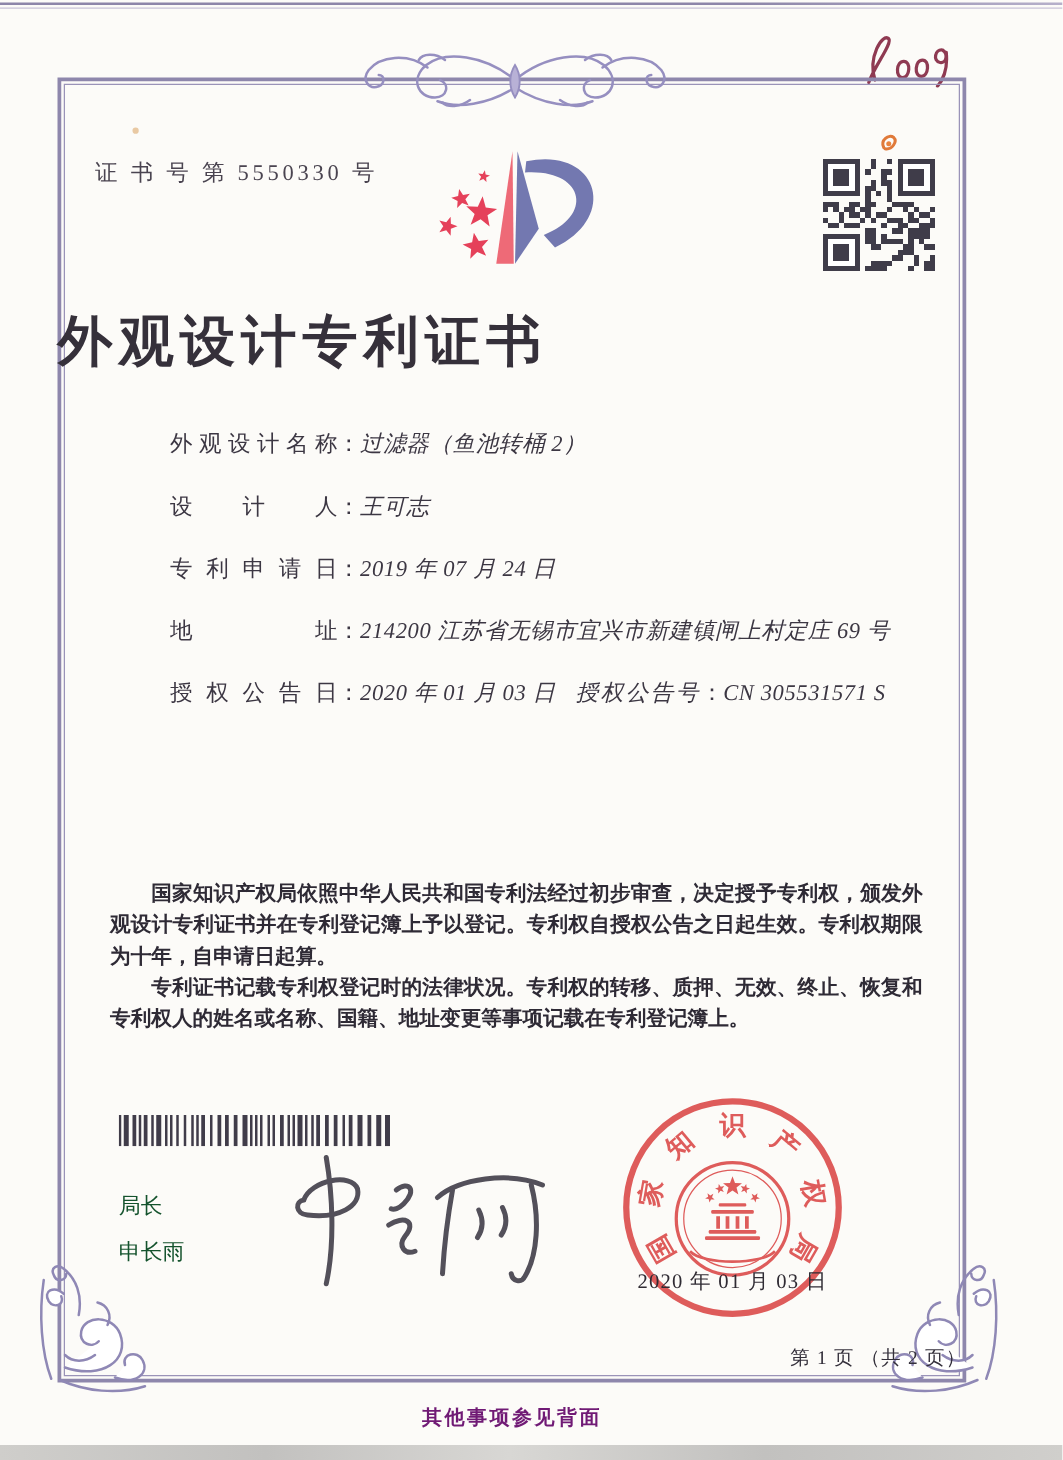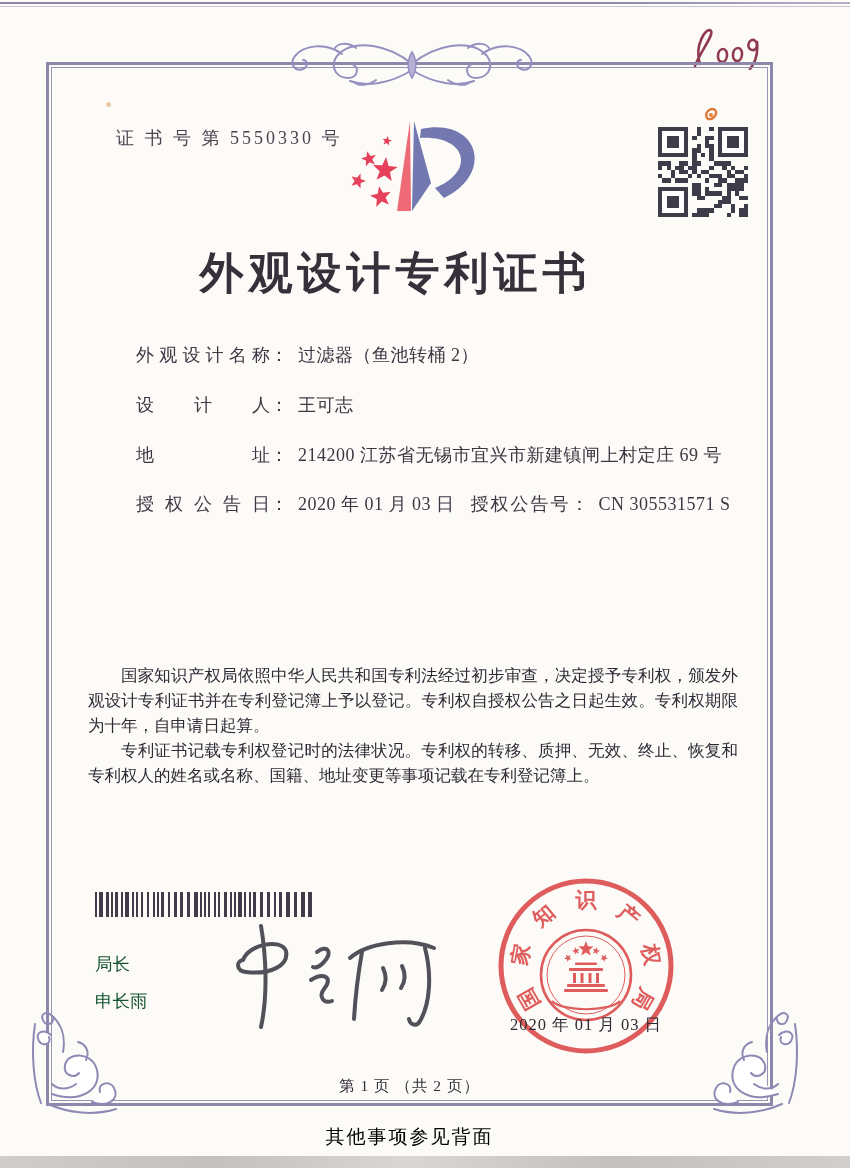--- a/index.html
+++ b/index.html
@@ -20,56 +20,56 @@
     border:3px solid #8e87ac;}
   .cert-frame::after{content:"";position:absolute;inset:2px;border:1px solid #9a93b8;}
   
   .ornament-top{left:286px;top:34px;width:252px;height:58px;}
   .flourish{width:96px;height:112px;}
   .flourish-br{left:706px;top:1006px;}
   .flourish-bl{left:28px;top:1006px;transform:scaleX(-1);}
   
   .handwriting{left:690px;top:22px;width:72px;height:48px;}
   
-  .cert-number{left:76px;top:126px;font-size:18px;letter-spacing:3px;color:#4a4450;margin-left:40px;}
+  .cert-number{left:76px;top:126px;font-size:18px;letter-spacing:3px;color:#4a4450;}
   .logo{left:336px;top:110px;width:190px;height:128px;}
   .qr{left:658px;top:127px;width:90px;height:90px;}
   .qr-mark{left:702px;top:106px;width:18px;height:18px;}
   .speck{left:106px;top:102px;width:5px;height:5px;border-radius:50%;background:#d9a05c;opacity:.55;}
   
-  .title{left:46px;top:244px;width:699px;text-align:center;
+  .title{left:46px;top:244px;width:699px;
     font-size:44px;font-weight:bold;letter-spacing:5px;color:#35303a;}
   
   .fields{left:88px;top:343px;width:660px;}
   .field-row{height:49.8px;font-size:18px;color:#3c3743;white-space:nowrap;}
   .field-label{display:inline-block;width:134px;text-align:justify;text-align-last:justify;vertical-align:top;margin-left:48px;}
   .field-colon{display:inline-block;}
-  .field-value{display:inline-block;margin-left:10px;letter-spacing:.5px;}
+  .field-value{display:inline-block;letter-spacing:.5px;font-style:italic;}
   .field-group2{display:inline-block;margin-left:16px;}
-  .field-label2{display:inline-block;letter-spacing:2px;}
-  
-  .body-text{left:88px;top:663px;width:650px;font-size:16.5px;line-height:25px;
-    text-align:justify;color:#2e2a35;}
+  .field-label2{display:inline-block;letter-spacing:2px;font-style:italic;}
+  
+  .body-text{left:88px;top:702px;width:650px;font-size:16.5px;line-height:25px;
+    text-align:justify;color:#2e2a35;font-weight:bold;}
   .body-text p{margin:0;text-indent:2em;}
   
   .barcode{left:95px;top:892px;width:218px;height:25px;}
   
   .director{left:95px;top:946px;font-family:"Liberation Sans","DejaVu Sans",sans-serif;
     font-size:17.5px;line-height:37px;color:#14532d;font-weight:500;}
   
   .signature{left:215px;top:920px;width:232px;height:112px;}
   
   .seal{left:496px;top:876px;width:180px;height:180px;mix-blend-mode:multiply;opacity:.95;}
   .seal-date{left:496px;top:1014px;width:180px;text-align:center;font-size:16.5px;
     letter-spacing:1px;color:#2f2b33;z-index:5;}
   
-  .page-info{left:46px;top:1076px;width:727px;text-align:center;font-size:15.5px;
+  .page-info{left:46px;top:1076px;width:727px;text-align:right;font-size:15.5px;
     letter-spacing:1px;color:#332f3a;}
-  .back-note{left:46px;top:1124px;width:727px;text-align:center;font-size:19px;
-    letter-spacing:2px;color:#000000;}
+  .back-note{left:46px;top:1124px;width:727px;text-align:center;font-size:16px;
+    letter-spacing:2px;color:#701a75;font-weight:bold;}
 </style>
 </head>
 <body>
 
 <div class="abs scan-top-line"></div>
 <div class="abs scan-top-line2"></div>
 <div class="abs scan-bottom-strip"></div>
 <div class="abs speck"></div>
 
 <svg class="abs handwriting" viewBox="0 0 72 48" aria-label="L009">
@@ -278,20 +278,23 @@
 <div class="abs title">外观设计专利证书</div>
 
 <div class="abs fields">
   <div class="field-row">
     <span class="field-label">外观设计名称</span><span class="field-colon">：</span><span class="field-value">过滤器（鱼池转桶 2）</span>
   </div>
   <div class="field-row">
     <span class="field-label">设计人</span><span class="field-colon">：</span><span class="field-value">王可志</span>
   </div>
   <div class="field-row">
+    <span class="field-label">专利申请日</span><span class="field-colon">：</span><span class="field-value">2019 年 07 月 24 日</span>
+  </div>
+  <div class="field-row">
     <span class="field-label">地址</span><span class="field-colon">：</span><span class="field-value">214200 江苏省无锡市宜兴市新建镇闸上村定庄 69 号</span>
   </div>
   <div class="field-row">
     <span class="field-label">授权公告日</span><span class="field-colon">：</span><span class="field-value">2020 年 01 月 03 日</span><span class="field-group2"><span class="field-label2">授权公告号</span><span class="field-colon">：</span><span class="field-value">CN 305531571 S</span></span>
   </div>
 </div>
 
 <div class="abs body-text">
   <p>国家知识产权局依照中华人民共和国专利法经过初步审查，决定授予专利权，颁发外观设计专利证书并在专利登记簿上予以登记。专利权自授权公告之日起生效。专利权期限为十年，自申请日起算。</p>
   <p>专利证书记载专利权登记时的法律状况。专利权的转移、质押、无效、终止、恢复和专利权人的姓名或名称、国籍、地址变更等事项记载在专利登记簿上。</p>

